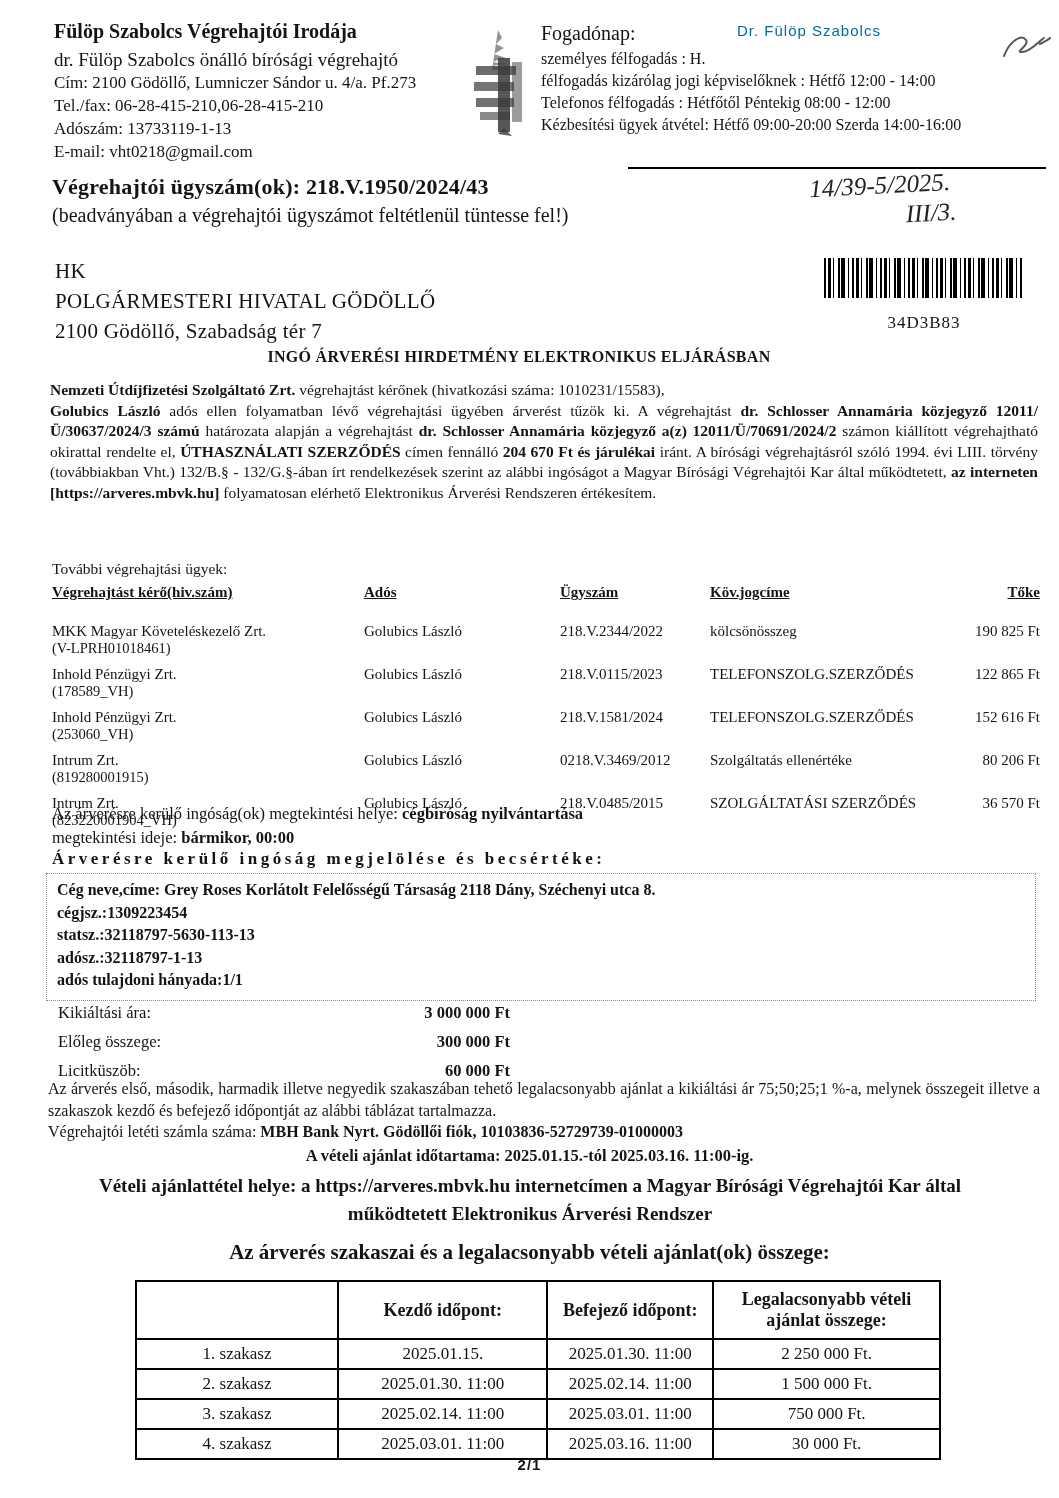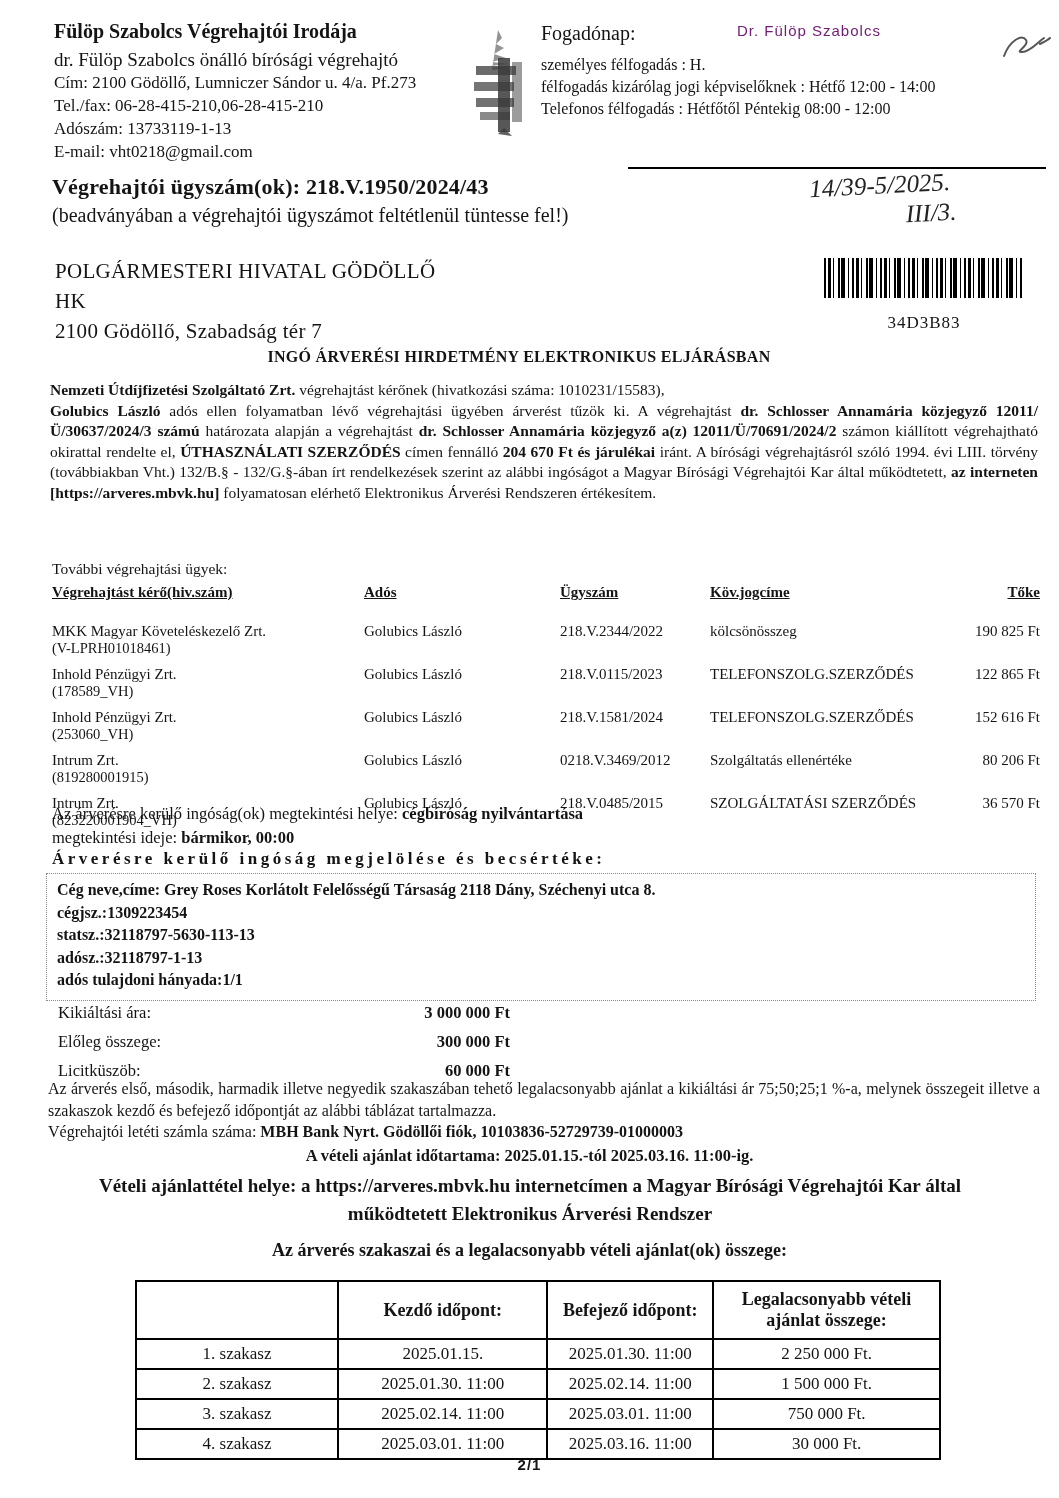--- a/index.html
+++ b/index.html
@@ -9,22 +9,22 @@
     margin:0 auto;
   }
   .abs{position:absolute;}
   .b{font-weight:bold;}
   
   .office{left:54px;top:20px;width:430px;font-size:17px;line-height:23px;}
   .office .name{font-size:20px;font-weight:bold;margin-bottom:5px;}
   .office .l1{font-size:19px;}
   .stamp{left:468px;top:28px;}
   .reception{left:541px;top:22px;width:480px;font-size:16px;line-height:22px;}
-  .reception .rtitle{font-size:20px;margin-bottom:10px;}
-  .faint-name{left:737px;top:22px;font-size:15px;color:#701a75;font-family:"Liberation Sans",sans-serif;letter-spacing:1px;}
+  .reception .rtitle{font-size:20px;margin-bottom:4px;}
+  .faint-name{left:737px;top:22px;font-size:15px;color:#0369a1;font-family:"Liberation Sans",sans-serif;letter-spacing:1px;}
   .signature{left:1000px;top:30px;color:#666;}
   .scanline{left:628px;top:167px;width:418px;height:2px;background:#000;}
   
   .case{left:52px;top:174px;width:760px;}
   .case .num{font-size:22px;font-weight:bold;letter-spacing:.2px;}
   .case .note{font-size:20px;margin-top:4px;}
   .handwritten{left:810px;top:168px;width:240px;color:#222;
     font-style:italic;font-size:25px;line-height:30px;transform:rotate(-3deg);}
   .handwritten .hw2{margin-left:95px;}
   
@@ -58,21 +58,21 @@
   
   .pricing{left:58px;top:1003px;width:452px;font-size:16.5px;}
   .prow{display:flex;justify-content:space-between;margin-bottom:9px;}
   .prow .pval{font-weight:bold;}
   
   .auction{left:48px;top:1078px;width:992px;font-size:16px;line-height:21.5px;text-align:justify;}
   .auction .deposit{text-align:left;}
   
   .offer-duration{left:0;top:1146px;width:1059px;text-align:center;font-size:16.5px;font-weight:bold;}
   .offer-place{left:80px;top:1172px;width:900px;text-align:center;font-size:19px;font-weight:bold;line-height:28px;}
-  .stages-heading{left:0;top:1240px;width:1059px;text-align:center;font-size:18px;font-weight:bold;}
+  .stages-heading{left:0;top:1240px;width:1059px;text-align:center;font-size:21px;font-weight:bold;}
   
   .stages{left:135px;top:1280px;width:806px;border-collapse:collapse;font-size:17px;}
   .stages td,.stages th{border:2px solid #000;text-align:center;padding:2px 4px;}
   .stages th{font-size:18px;height:52px;font-weight:bold;}
   .stages td{height:24px;font-weight:normal;}
   .stages .c0{width:200px;}
   .stages .c1{width:206px;}
   .stages .c2{width:160px;}
   .stages .c3{width:222px;}
   
@@ -106,20 +106,21 @@
         <rect x="44" y="34" width="10" height="60" opacity="0.5"></rect>
       </g>
     </svg>
   </div>
 
   <div class="abs reception">
     <div class="rtitle">Fogadónap:</div>
     <div>személyes félfogadás : H.</div>
     <div>félfogadás kizárólag jogi képviselőknek : Hétfő  12:00 - 14:00</div>
     <div>Telefonos félfogadás : Hétfőtől Péntekig  08:00 - 12:00</div>
+    <div>Kézbesítési ügyek átvétel: Hétfő 09:00-20:00 Szerda 14:00-16:00</div>
   </div>
 
   <div class="abs faint-name">Dr. Fülöp Szabolcs</div>
 
   <div class="abs signature">
     <svg width="52" height="34" viewBox="0 0 52 34">
       <path d="M4 26 C10 10 22 4 26 10 C30 16 14 22 22 22 C30 22 38 12 44 8 M40 14 C44 12 48 10 50 8" stroke="#555" stroke-width="2" fill="none" stroke-linecap="round"></path>
     </svg>
   </div>
 
@@ -129,22 +130,22 @@
     <div class="num">Végrehajtói ügyszám(ok): 218.V.1950/2024/43</div>
     <div class="note">(beadványában a végrehajtói ügyszámot feltétlenül tüntesse fel!)</div>
   </div>
 
   <div class="abs handwritten">
     <div class="hw1">14/39-5/2025.</div>
     <div class="hw2">III/3.</div>
   </div>
 
   <div class="abs addressee">
+    <div>HK</div>
     <div>POLGÁRMESTERI HIVATAL GÖDÖLLŐ</div>
-    <div>HK</div>
     <div>2100 Gödöllő, Szabadság tér 7</div>
   </div>
 
   <div class="abs barcode-wrap">
     <div class="barcode"></div>
     <div class="barcode-code">34D3B83</div>
   </div>
 
   <div class="abs doc-title">INGÓ ÁRVERÉSI HIRDETMÉNY ELEKTRONIKUS ELJÁRÁSBAN</div>
 

